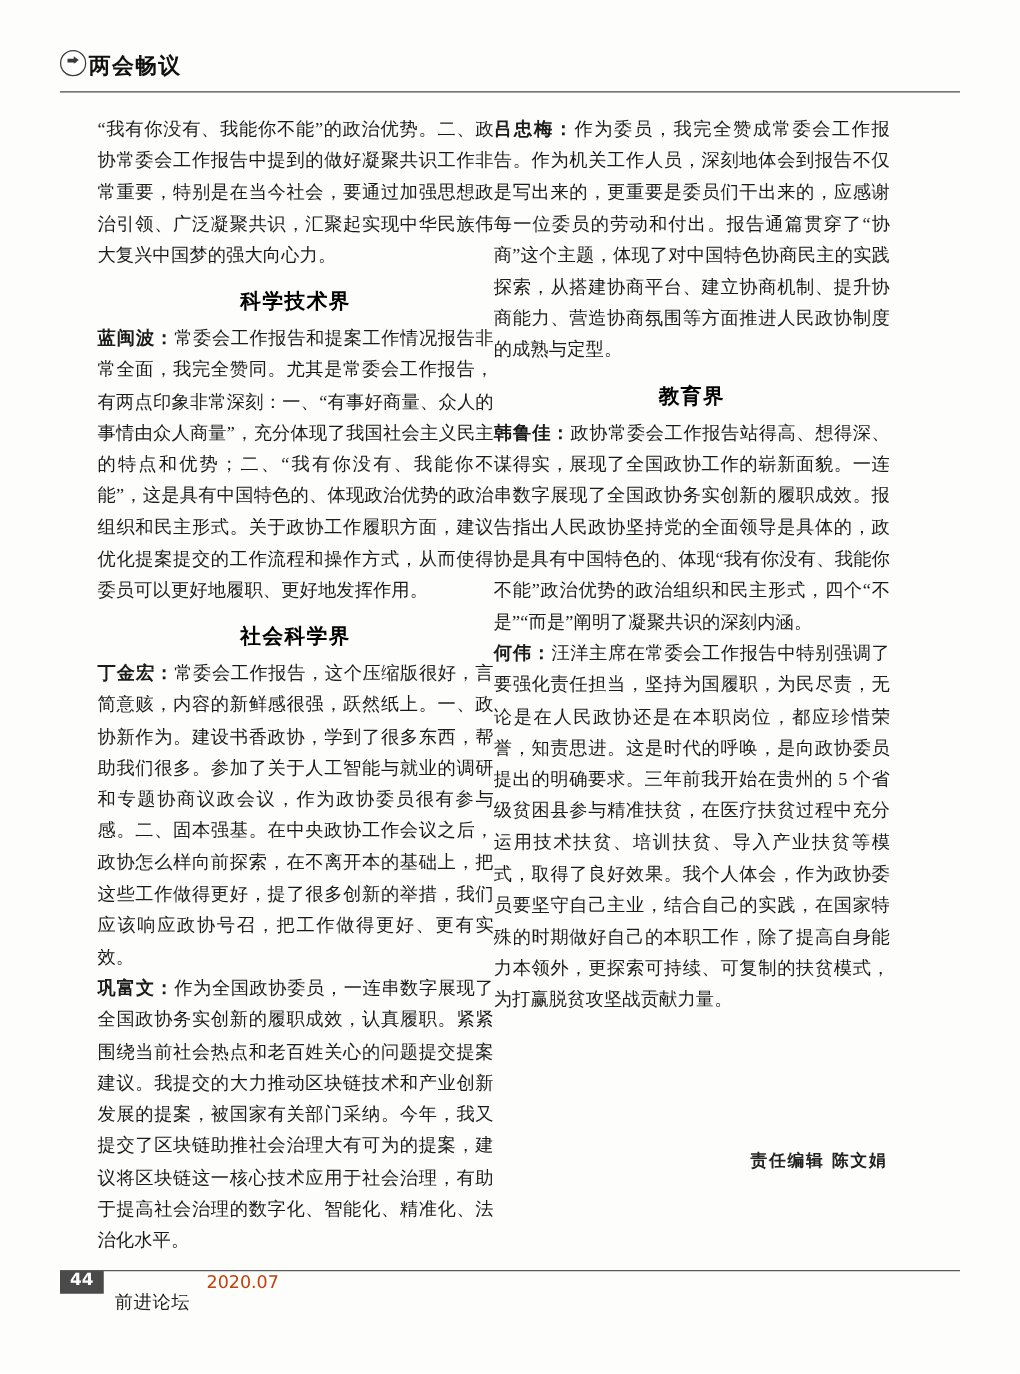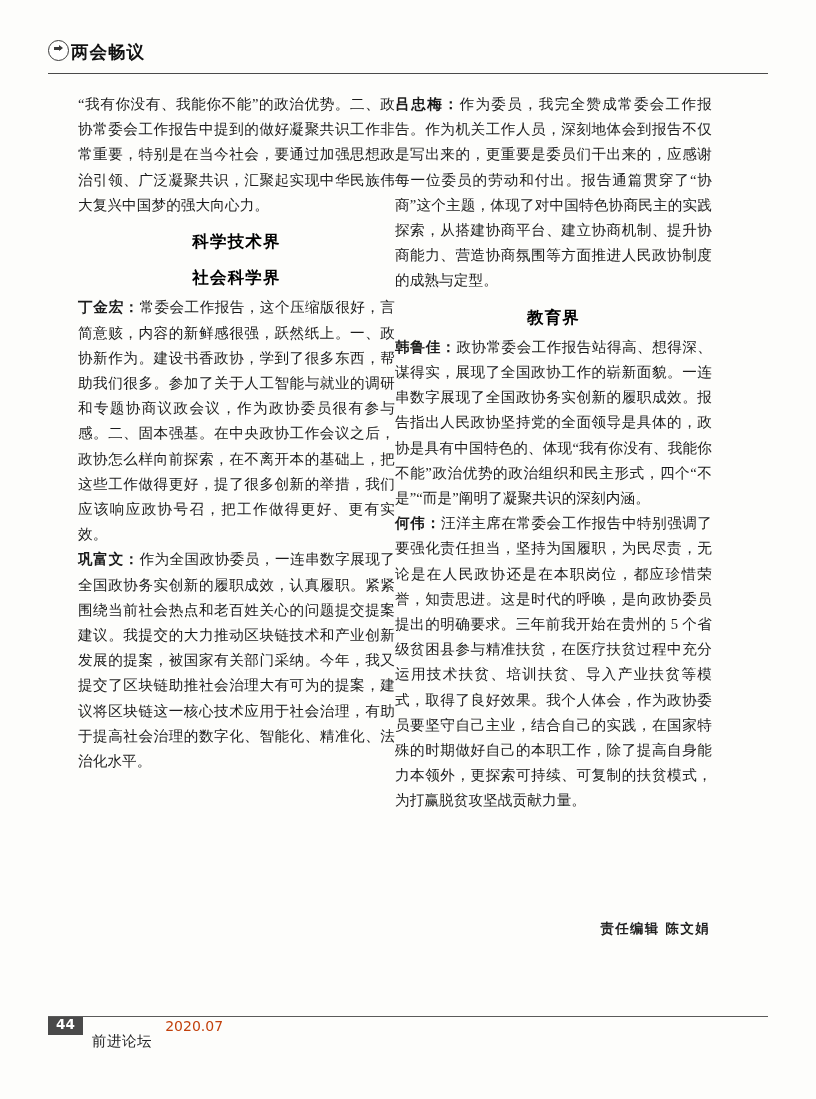--- a/index.html
+++ b/index.html
@@ -96,21 +96,21 @@
     text-align: justify;
     text-justify: inter-ideograph;
     letter-spacing: 0.1px;
     color: #1b1b1b;
   }
   p.indent {
     text-indent: 0;
   }
   .section-title {
     text-align: center;
-    font-family: Liberation Sans, sans-serif;
+    font-family: Liberation Mono, monospace;
     font-size: 16.5px;
     font-weight: bold;
     line-height: 25.2px;
     margin: 11px 0 5px 0;
     letter-spacing: 1.2px;
     color: #000;
   }
   .speaker {
     font-family: Liberation Serif, serif;
     font-weight: bold;
@@ -186,20 +186,23 @@
 
   <div class="columns">
 
     <div class="col">
 
       <p class="indent">
         <span>“我有你没有、我能你不能”的政治优势。二、政协常委会工作报告中提到的做好凝聚共识工作非常重要，特别是在当今社会，要通过加强思想政治引领、广泛凝聚共识，汇聚起实现中华民族伟大复兴中国梦的强大向心力。</span>
       </p>
 
       <div class="section-title">科学技术界</div>
+      <p class="indent">
+        <span class="speaker">蓝闽波：</span><span>常委会工作报告和提案工作情况报告非常全面，我完全赞同。尤其是常委会工作报告，有两点印象非常深刻：一、“有事好商量、众人的事情由众人商量”，充分体现了我国社会主义民主的特点和优势；二、“我有你没有、我能你不能”，这是具有中国特色的、体现政治优势的政治组织和民主形式。关于政协工作履职方面，建议优化提案提交的工作流程和操作方式，从而使得委员可以更好地履职、更好地发挥作用。</span>
+      </p>
 
       <div class="section-title">社会科学界</div>
       <p class="indent">
         <span class="speaker">丁金宏：</span><span>常委会工作报告，这个压缩版很好，言简意赅，内容的新鲜感很强，跃然纸上。一、政协新作为。建设书香政协，学到了很多东西，帮助我们很多。参加了关于人工智能与就业的调研和专题协商议政会议，作为政协委员很有参与感。二、固本强基。在中央政协工作会议之后，政协怎么样向前探索，在不离开本的基础上，把这些工作做得更好，提了很多创新的举措，我们应该响应政协号召，把工作做得更好、更有实效。</span>
       </p>
       <p class="indent">
         <span class="speaker">巩富文：</span><span>作为全国政协委员，一连串数字展现了全国政协务实创新的履职成效，认真履职。紧紧围绕当前社会热点和老百姓关心的问题提交提案建议。我提交的大力推动区块链技术和产业创新发展的提案，被国家有关部门采纳。今年，我又提交了区块链助推社会治理大有可为的提案，建议将区块链这一核心技术应用于社会治理，有助于提高社会治理的数字化、智能化、精准化、法治化水平。</span>
       </p>
 
     </div>

